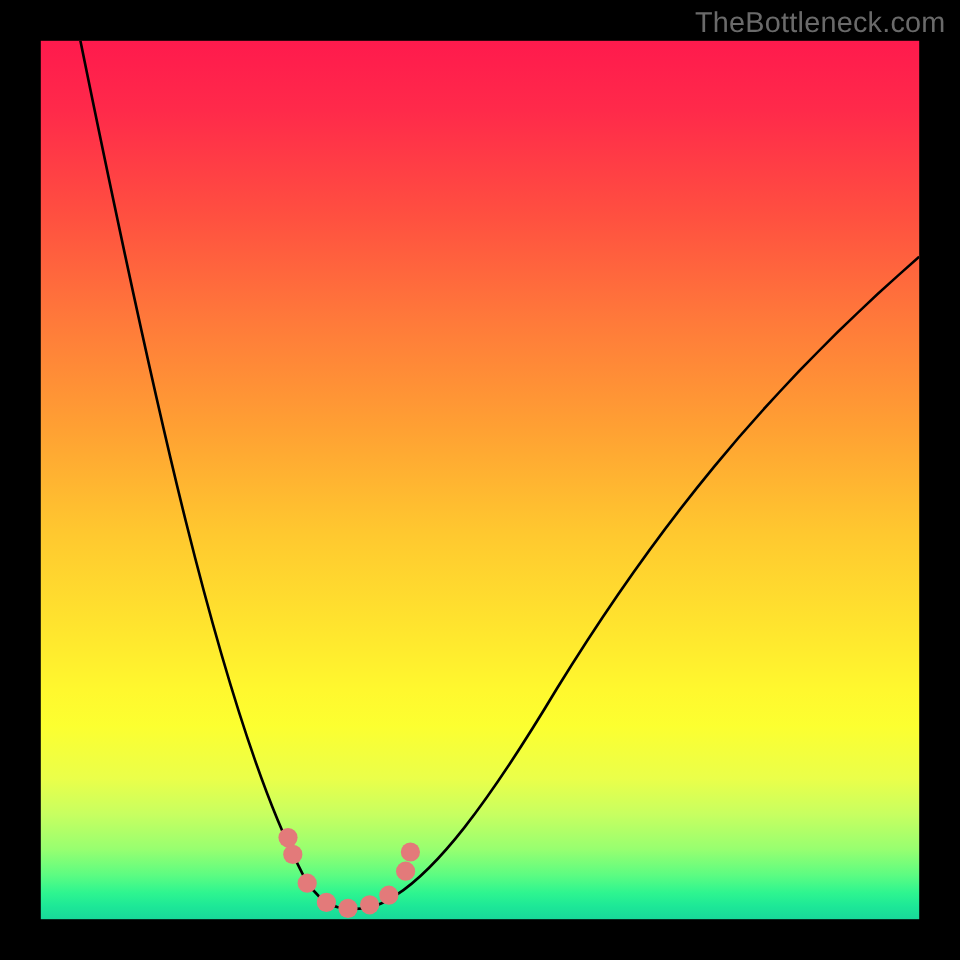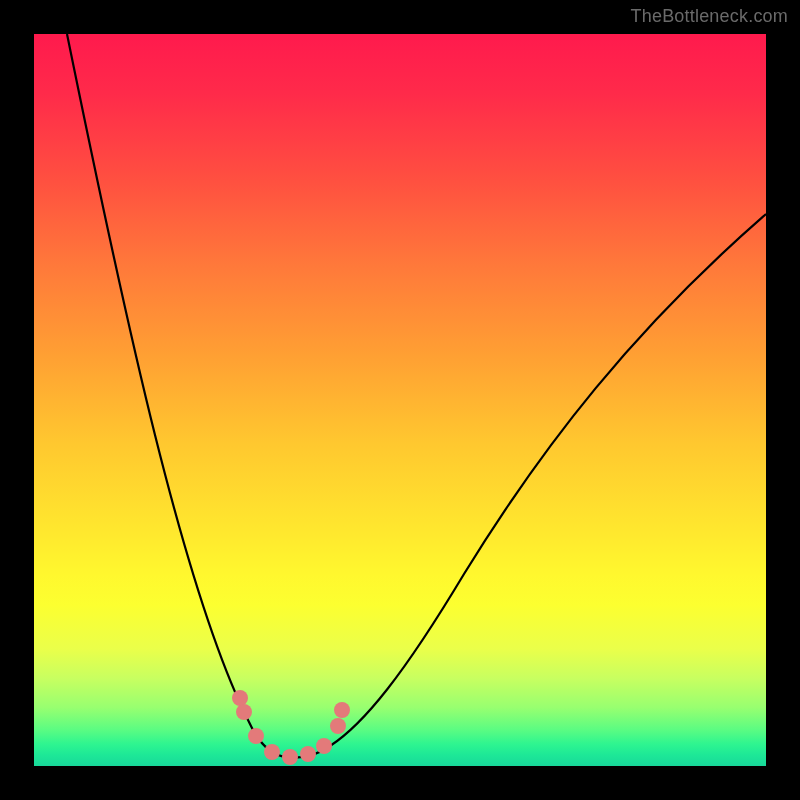--- a/index.html
+++ b/index.html
@@ -34,21 +34,21 @@
       #2ef590 97%,
       #1de897 98.5%,
       #18d89a 100%
     );
   }
   .watermark {
     position: absolute;
     top: 6px;
     right: 12px;
     font-family: Arial, Helvetica, sans-serif;
-    font-size: 18px;
+    font-size: 24px;
     color: #6a6a6a;
     letter-spacing: 0.2px;
     margin-left: 29px;
   }
   svg.curve {
     position: absolute;
     left: 0;
     top: 0;
     width: 732px;
     height: 732px;

